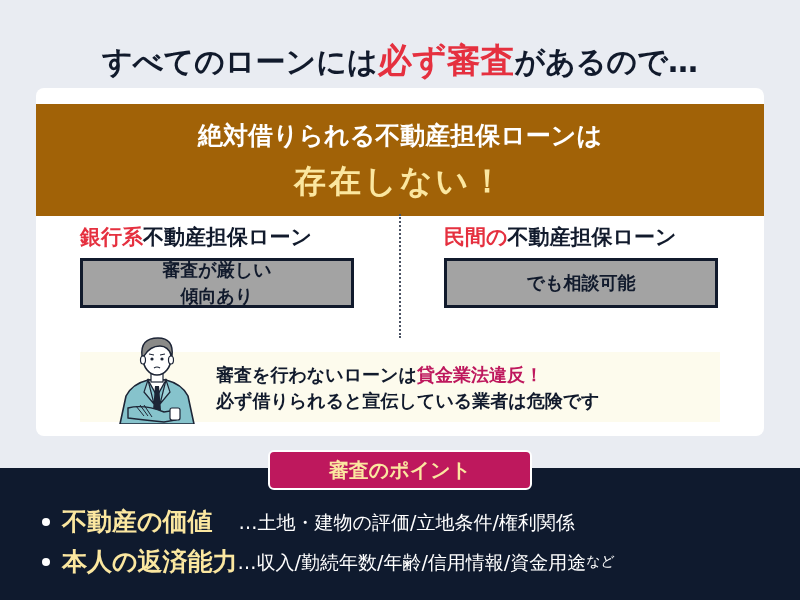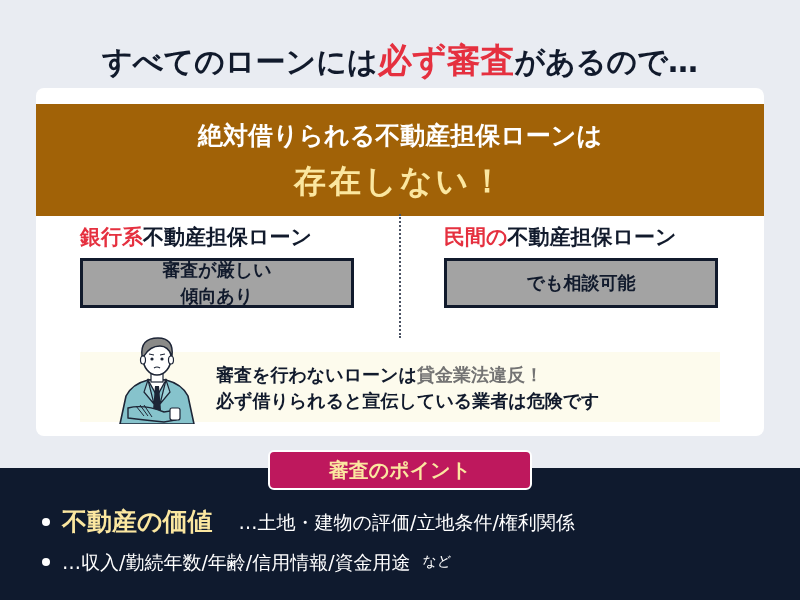--- a/index.html
+++ b/index.html
@@ -49,41 +49,41 @@
     border-left: 2px dotted #4a5263;
   }
   .callout {
     position: absolute; left: 44px; top: 264px; width: 640px; height: 70px;
     background: #fdfbed;
   }
   .callout-text {
     position: absolute; left: 180px; top: 274px; width: 520px;
     font-size: 18px; font-weight: bold; line-height: 26px; color: #111a2c; white-space: nowrap;
   }
-  .callout-text .accent { color: #737373; }
+  .callout-text .accent { color: #be185d; }
   .person {
     position: absolute; left: 78px; top: 246px; width: 86px; height: 90px;
   }
   .footer {
     position: absolute; left: 0; top: 468px; width: 800px; height: 132px;
     background: #0f1a2e;
   }
   .points-badge {
     position: absolute; left: 268px; top: 450px; width: 264px; height: 40px;
     background: #be185d; border: 2px solid #ffffff; border-radius: 6px;
     color: #fbe7a0; text-align: center; font-size: 20px; font-weight: bold; line-height: 36px;
   }
   .point {
     position: absolute; left: 42px; height: 36px; white-space: nowrap;
     display: flex; align-items: center;
   }
   .point .dot { width: 8px; height: 8px; border-radius: 50%; background: #ffffff; margin-right: 12px; }
   .point .key { color: #fbe7a0; font-size: 25px; font-weight: bold; line-height: 36px; }
   .point .desc { color: #ffffff; font-size: 19px; line-height: 36px; }
-  .point .small { font-size: 14px; color: #ffffff; margin-left: 12px; }
+  .point .small { font-size: 14px; color: #ffffff; margin-left: 0; }
 </style>
 </head>
 <body>
 
 <div class="headline">
   <span>すべてのローンには</span><span class="accent">必ず審査</span><span>があるので…</span>
 </div>
 
 <div class="card">
   <div class="card-header">
@@ -154,15 +154,16 @@
 <div class="points-badge">審査のポイント</div>
 
 <div class="point" style="top:504px;">
   <span class="dot"></span>
   <span class="key">不動産の価値</span>
   <span class="desc" style="margin-left:26px;">…土地・建物の評価/立地条件/権利関係</span>
 </div>
 
 <div class="point" style="top:544px;">
   <span class="dot"></span>
+  <span class="key">本人の返済能力</span>
   <span class="desc">…収入/勤続年数/年齢/信用情報/資金用途</span>
   <span class="small">など</span>
 </div>
 
 </body></html>

